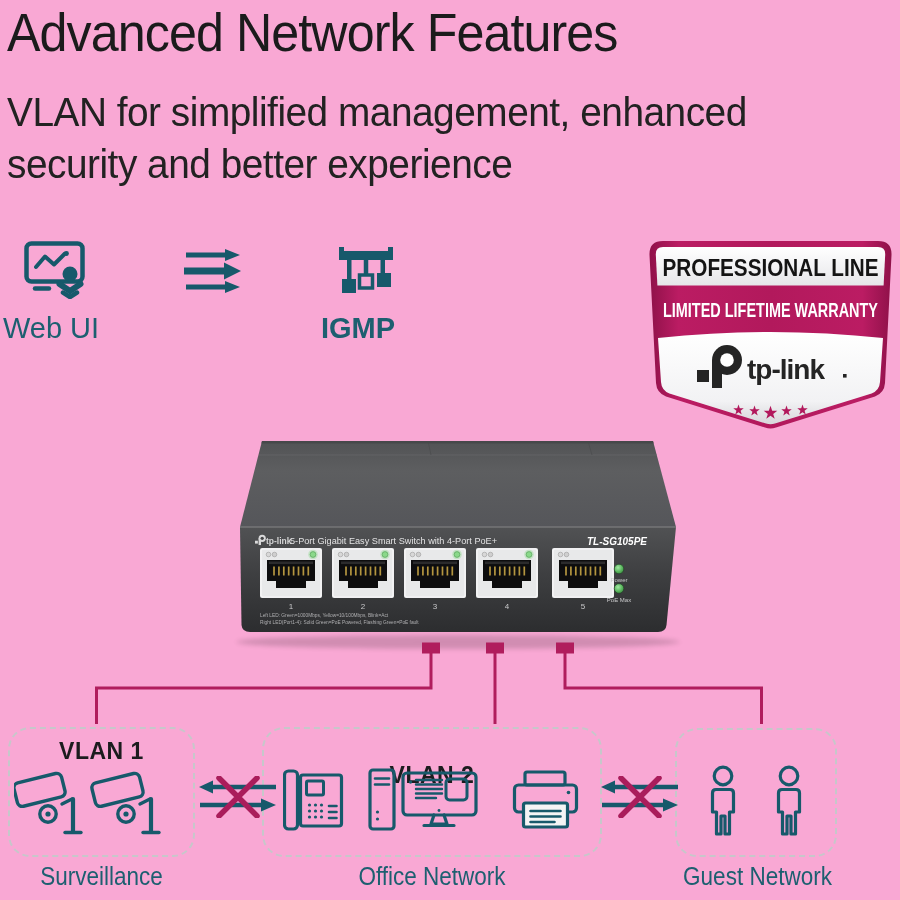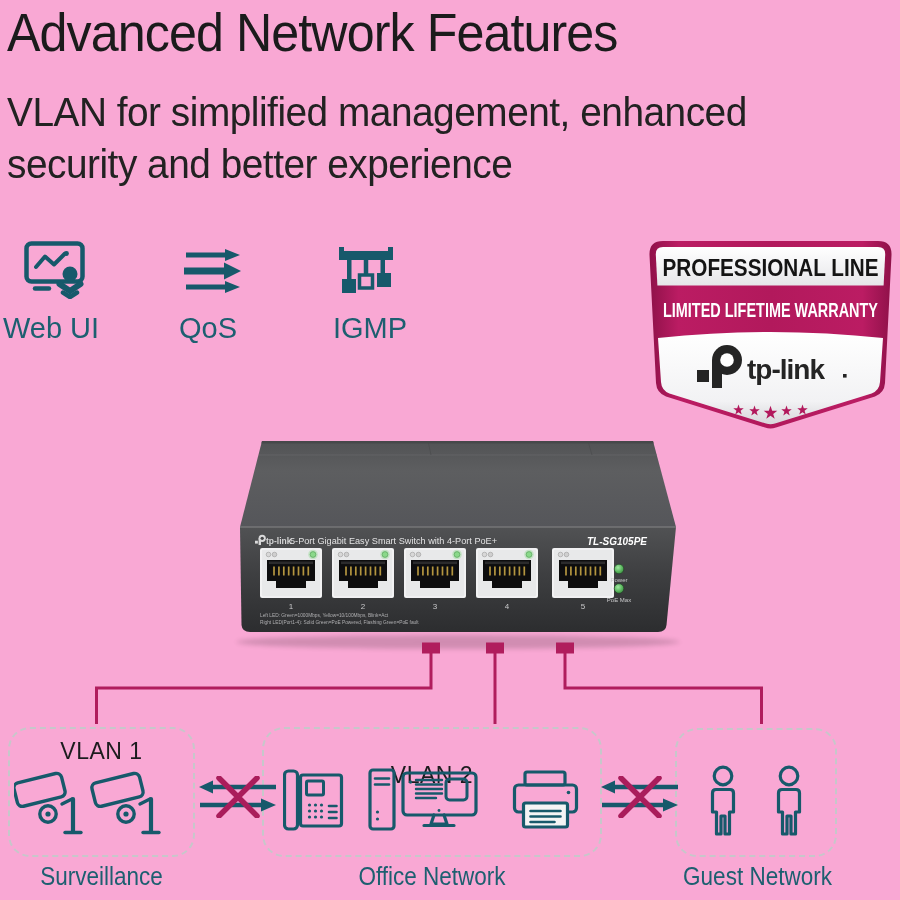--- a/index.html
+++ b/index.html
@@ -5,21 +5,21 @@
   html,body{margin:0;padding:0;background:#f4f4f5;}
   .stage{position:relative;width:900px;height:900px;background:#f9a8d4;overflow:hidden;
          font-family:"Liberation Sans",sans-serif;}
   .abs{position:absolute;}
   .title{left:7px;top:2px;font-size:54px;line-height:60px;color:#1b1b1c;letter-spacing:-1px;
          transform:scaleX(.93);transform-origin:left top;white-space:nowrap;font-weight:400;}
   .subtitle{left:7px;top:86px;font-size:40px;line-height:52px;color:#222;letter-spacing:-.5px;
          transform:scaleX(.97);transform-origin:left top;white-space:nowrap;font-weight:400;}
   .feat-label{top:312px;font-size:29px;color:#1d5f70;text-align:center;}
   .vlan-box{border:2px dashed #c7c7ca;border-radius:22px;background:transparent;}
-  .vlan-name{font-size:23px;font-weight:400;color:#1c1c1e;text-align:center;letter-spacing:.5px;}
+  .vlan-name{font-size:23px;font-weight:700;color:#1c1c1e;text-align:center;letter-spacing:.5px;}
   .vlan-label{font-size:25px;color:#1d5f70;text-align:center;transform:scaleX(.9);transform-origin:center top;white-space:nowrap;}
   svg{display:block;}
 </style>
 </head>
 <body>
 
 <div class="stage">
 
   <div class="abs title">Advanced Network Features</div>
   <div class="abs subtitle">
@@ -58,22 +58,21 @@
       <rect x="9" y="13" width="4.5" height="19"></rect>
       <rect x="25.75" y="13" width="4.5" height="15"></rect>
       <rect x="42.5" y="13" width="4.5" height="13"></rect>
       <rect x="4" y="32" width="14" height="14"></rect>
       <rect x="21.5" y="28" width="13" height="13" fill="none" stroke="#17596b" stroke-width="3.5"></rect>
       <rect x="39" y="26" width="14" height="14"></rect>
     </g>
   </svg>
 
   <div class="abs feat-label" style="left:-4px;width:110px;">Web UI</div>
-  <div class="abs feat-label" style="left:153px;width:110px;">QoS</div>
-  <div class="abs feat-label" style="left:315px;width:110px;">IGMP</div>
+  <div class="abs feat-label" style="left:303px;width:110px;font-weight:bold;">IGMP</div>
 
   <svg class="abs" style="left:648px;top:240px;" width="245" height="192" viewBox="0 0 245 192">
     <defs>
       <linearGradient id="silverTop" x1="0" y1="0" x2="0" y2="1">
         <stop offset="0" stop-color="#ffffff"></stop>
           <stop offset="1" stop-color="#e6e6e9"></stop>
       </linearGradient>
       <linearGradient id="silverBottom" x1="0" y1="0" x2="0" y2="1">
         <stop offset="0" stop-color="#ffffff"></stop>
           <stop offset=".75" stop-color="#f2f2f4"></stop>

